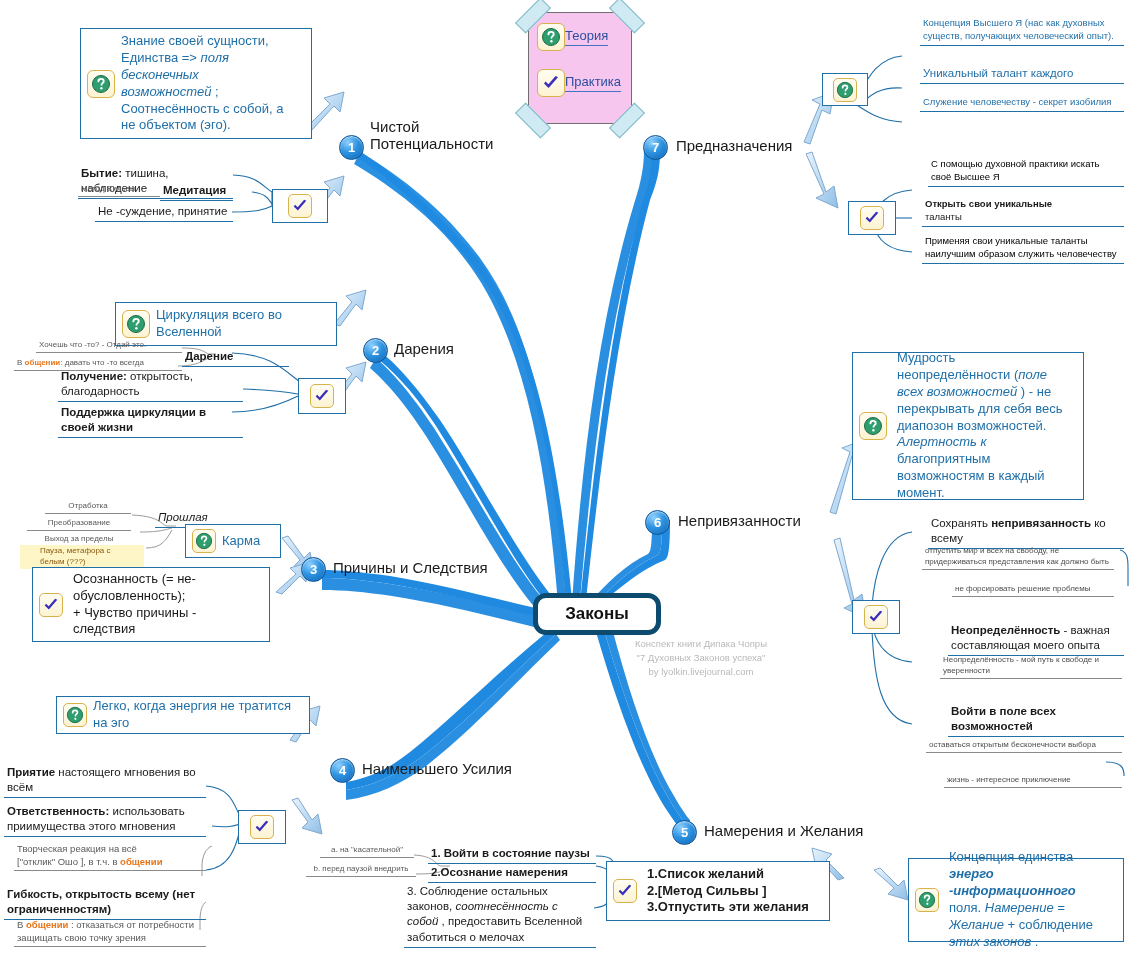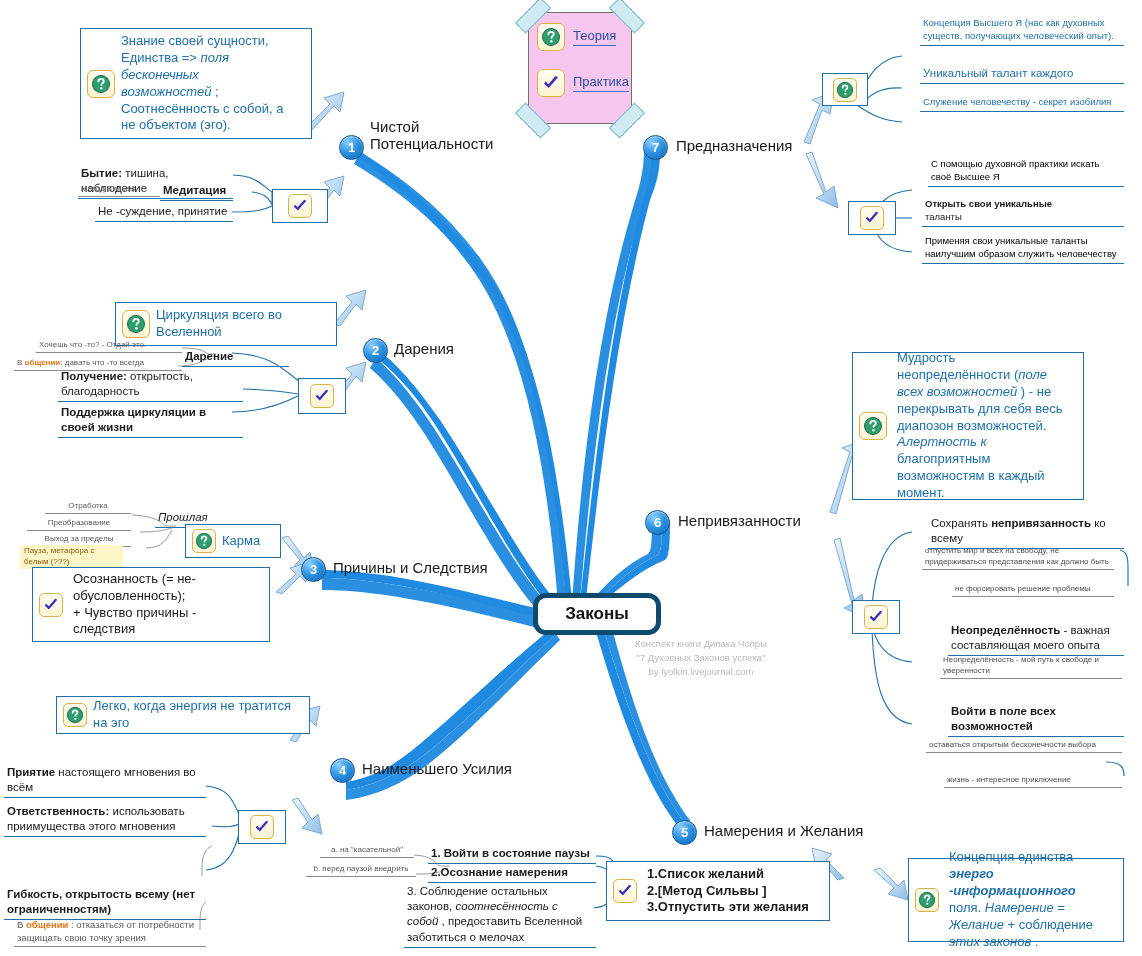--- a/index.html
+++ b/index.html
@@ -41,21 +41,21 @@
        background:radial-gradient(circle at 34% 28%,#8fd0ff 0%,#2d93e0 45%,#0c63b5 100%);
        color:#fff;font-weight:bold;font-size:13px;display:flex;align-items:center;
        justify-content:center;border:1px solid #0a5394;
        box-shadow:inset 0 1px 2px rgba(255,255,255,.7);}
 
   
   .branch-label{position:absolute;color:#1a1a1a;font-size:15px;white-space:pre-line;}
 
   
   #legend{position:absolute;background:#f7c6ee;border:1px solid #6f6f6f;}
-  .legend-row{display:flex;align-items:center;gap:8px;}
+  .legend-row{display:flex;align-items:center;}
   .legend-txt{border-bottom:1px solid #4472c4;color:#2b4f9e;font-size:13px;padding-bottom:2px;}
   .corner{position:absolute;width:34px;height:13px;background:#cfeaf2;border:1px solid #7fb9c9;}
 
   
   #central{position:absolute;border:5px solid #0c4a6e;border-radius:13px;background:#fff;
      display:flex;align-items:center;justify-content:center;font-weight:bold;font-size:17px;color:#111;}
   #credit{position:absolute;color:#b9b9b9;font-size:9.5px;line-height:1.45;white-space:pre-line;text-align:center;}
 
   .hl-yellow{background:#fff6c8;}
 </style>
@@ -300,21 +300,21 @@
     <span class="ico ico-sm">
       <svg width="18" height="18" viewBox="0 0 20 20">
           <path d="M3 10.5 L7.6 15 L17 4.2 L14.6 3 L7.4 11.3 L4.6 8.6 Z" fill="#3a2fbd"></path>
         </svg>
     </span>
   </div>
 
   <div class="node ul-thin f10" style="left:45px;top:501px;width:86px;color:#5a5a5a;text-align:center;">Отработка</div>
   <div class="node ul-thin f10" style="left:27px;top:518px;width:104px;color:#5a5a5a;text-align:center;">Преобразование</div>
   <div class="node ul-thin f10" style="left:27px;top:534px;width:104px;color:#5a5a5a;text-align:center;">Выход за пределы</div>
-  <div class="node f10 hl-yellow" style="left:20px;top:545px;width:103px;color:#8a5a10;padding:1px 4px;">Пауза, метафора с белым (???)</div>
+  <div class="node f10 hl-yellow" style="left:20px;top:545px;width:124px;color:#8a5a10;padding:1px 20px;">Пауза, метафора с белым (???)</div>
   <div class="node ul f14" style="left:155px;top:509px;width:88px;">
     <span class="ital txt-dark">Прошлая</span>
   </div>
 
   <div class="node boxed" style="left:185px;top:524px;width:96px;height:34px;">
     <span class="ico ico-sm">
       <svg width="18" height="18" viewBox="0 0 20 20">
           <circle cx="10" cy="10" r="8.5" fill="#2f9e6e" stroke="#1d6b4a"></circle>
           <path d="M7.4 7.4c0-1.5 1.2-2.5 2.7-2.5 1.5 0 2.6 1 2.6 2.3 0 1.9-2.2 1.9-2.2 3.6" stroke="#fff" stroke-width="1.9" fill="none" stroke-linecap="round"></path>
           <circle cx="10.4" cy="14.3" r="1.2" fill="#fff"></circle>
@@ -346,20 +346,24 @@
         </svg>
     </span>
     <span class="f16 txt-blue">Легко, когда энергия не тратится  на эго</span>
   </div>
 
   <div class="node ul f14" style="left:4px;top:764px;width:202px;">
     <span class="bold txt-dark">Приятие</span><span class="txt-dark"> настоящего  мгновения во всём</span>
   </div>
   <div class="node ul f14" style="left:4px;top:803px;width:202px;">
     <span class="bold txt-dark">Ответственность:</span><span class="txt-dark">  использовать приимущества   этого мгновения</span>
+  </div>
+  <div class="node ul-thin f12" style="left:14px;top:843px;width:192px;color:#5a5a5a;">
+    <span>Творческая  реакция  на всё</span><br>
+    <span>["отклик"  Ошо ], в т.ч. в </span><span class="orange">общении</span>
   </div>
   <div class="node ul f14" style="left:4px;top:886px;width:202px;">
     <span class="bold txt-dark">Гибкость,  открытость  всему (нет  ограниченностям)</span>
   </div>
   <div class="node ul-thin f12" style="left:14px;top:919px;width:192px;color:#5a5a5a;">
     <span>В </span><span class="orange">общении</span><span> : отказаться   от потребности  защищать  свою точку зрения</span>
   </div>
   <div class="node boxed" style="left:238px;top:810px;width:48px;height:34px;justify-content:center;">
     <span class="ico ico-sm">
       <svg width="18" height="18" viewBox="0 0 20 20">

